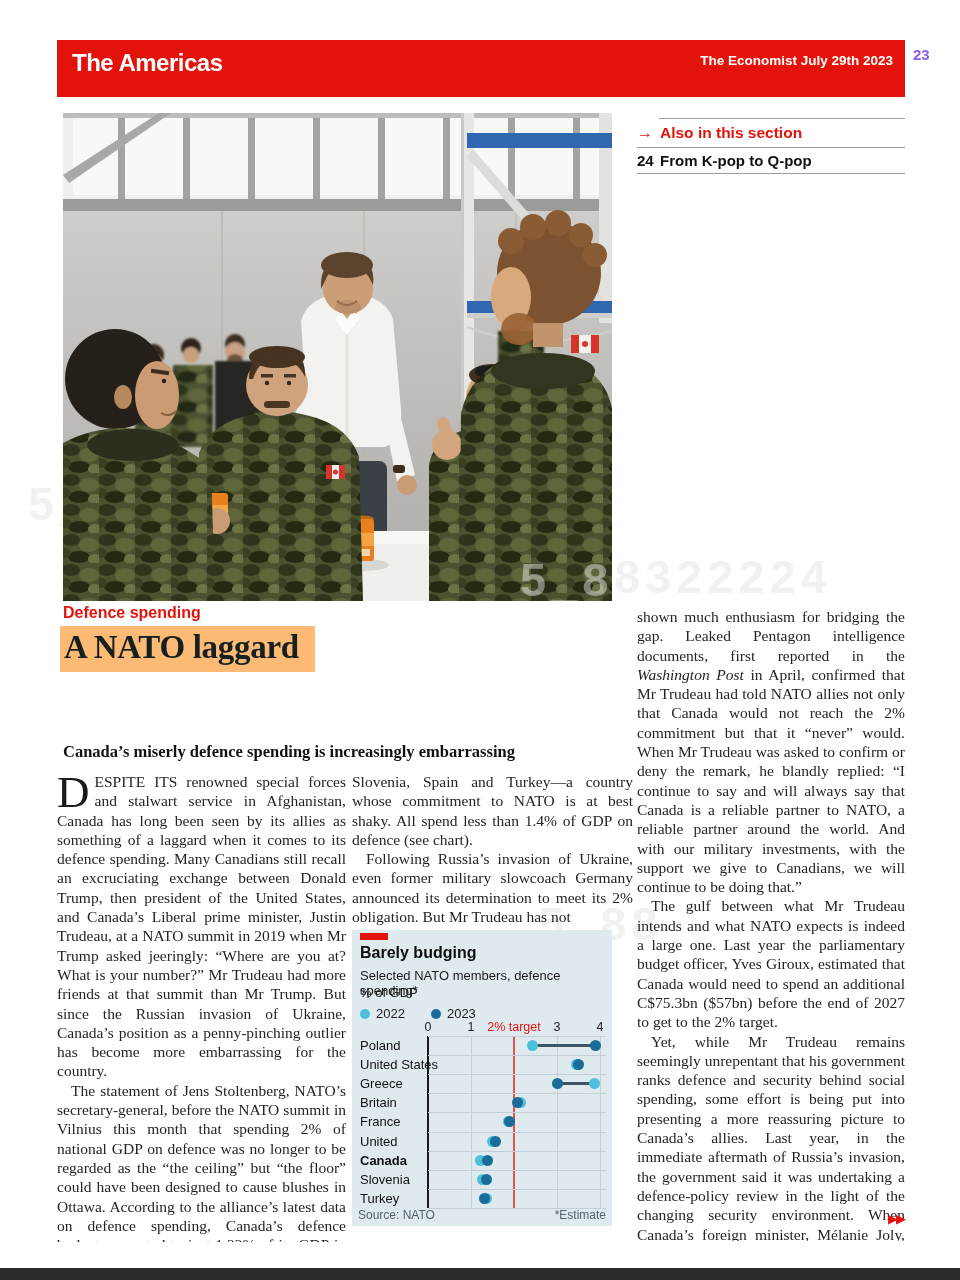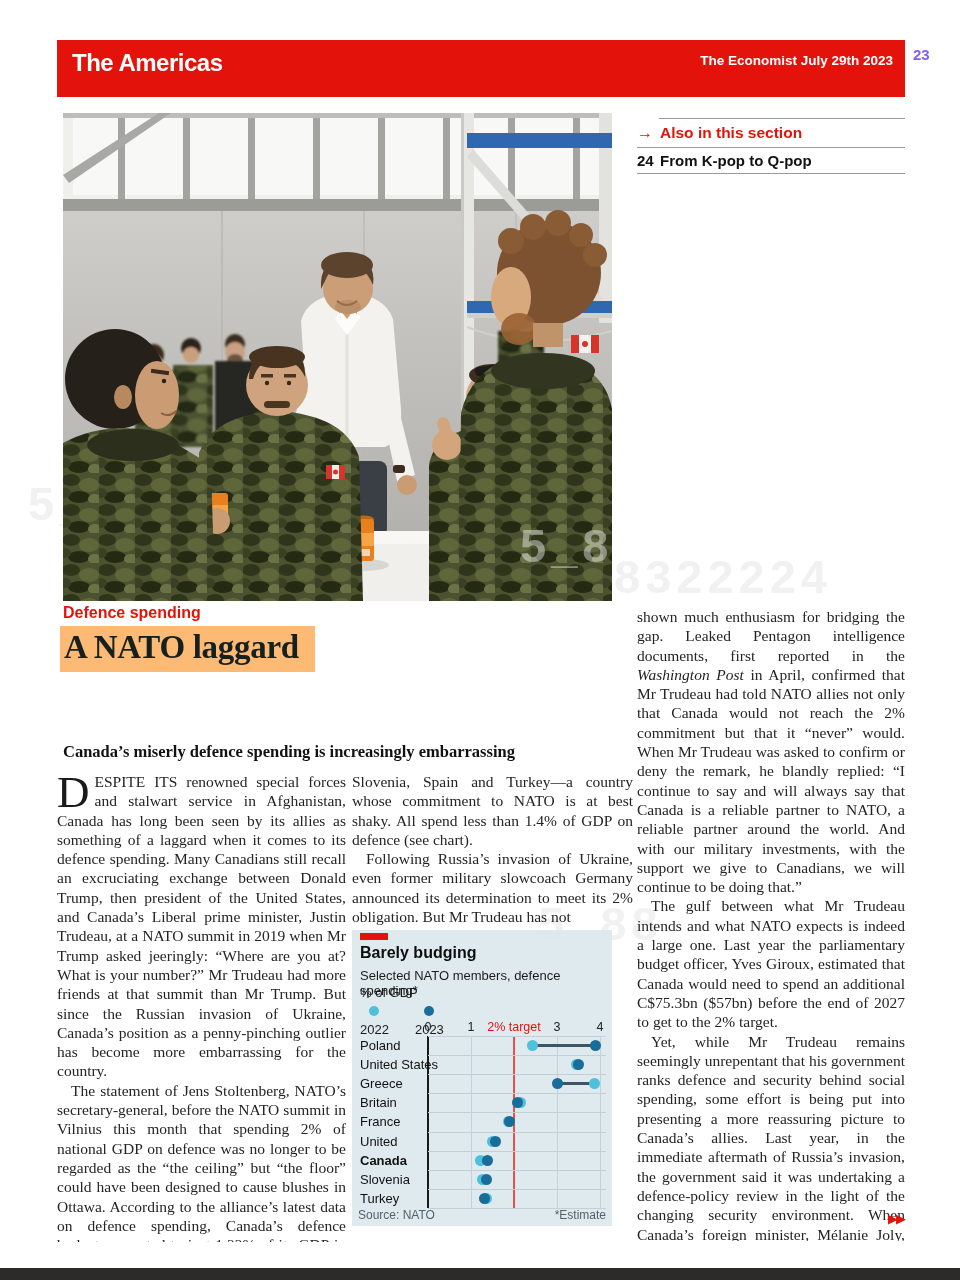--- a/index.html
+++ b/index.html
@@ -48,21 +48,21 @@
   #col3{left:637px;top:607px;width:268px;height:634px;}
   .continuation{position:absolute;left:888px;top:1211px;z-index:5;color:#e3120b;font-size:13px;letter-spacing:-2px;}
 
   
   .chart{position:absolute;left:352px;top:930px;width:260px;height:296px;background:rgba(221,232,238,0.93);z-index:3;}
   .chart .redtab{position:absolute;left:8px;top:3px;width:28px;height:7px;background:#e3120b;}
   .chart .ctitle{position:absolute;left:8px;top:14px;font-size:16px;font-weight:700;color:#0d0d0d;}
   .chart .csub{position:absolute;left:8px;top:38px;font-size:13px;color:#1b1b1b;}
   .chart .cunit{position:absolute;left:8px;top:55px;font-size:13px;color:#1b1b1b;}
   .chart .legend{position:absolute;left:8px;top:76px;display:flex;gap:26px;font-size:13px;color:#1b1b1b;}
-  .chart .legend .li{display:flex;align-items:center;gap:6px;flex-direction:column;}
+  .chart .legend .li{display:flex;align-items:center;gap:6px;}
   .chart .legend .dot{width:10px;height:10px;border-radius:50%;}
   .chart .tick{position:absolute;top:90px;font-size:12.5px;color:#222;transform:translateX(-50%);white-space:nowrap;}
   .chart .tick.target{color:#e3120b;}
   .chart .vline{position:absolute;top:106px;height:170px;width:1px;background:#c5d0d7;}
   .chart .vline.axis{width:2px;background:#1a1a1a;}
   .chart .vline.red{width:2px;background:#e0524b;}
   .chart .rowlab{position:absolute;left:8px;font-size:13px;color:#111;line-height:19px;}
   .chart .rowlab.bold{font-weight:700;}
   .chart .sep{position:absolute;left:76px;width:178px;height:1px;background:#c3ced6;}
   .chart .conn{position:absolute;height:3px;background:#3d5565;border-radius:2px;}
@@ -253,21 +253,21 @@
         <circle cx="532" cy="142" r="12" fill="#8a5c36"></circle>
         <ellipse cx="448" cy="184" rx="20" ry="30" fill="#d9a97e"></ellipse>
         <ellipse cx="456" cy="216" rx="18" ry="16" fill="#9a6233" opacity="0.9"></ellipse>
         <rect x="470" y="210" width="30" height="24" fill="#c1936a"></rect>
         <path d="M396,488 L398,300 Q410,248 470,240 Q540,246 549,296 L549,488 Z" fill="url(#camo)"></path>
         <ellipse cx="480" cy="258" rx="52" ry="18" fill="#323620"></ellipse>
       </g>
     </svg>
   </div>
 
-  <div class="wm white" style="left:520px;top:518px;">5_8</div>
+  <div class="wm white" style="left:520px;top:552px;">5_8</div>
 
   <div class="also">
     <div class="rule indent" style="margin-top:5px"></div>
     <div class="also-head">
       <span class="arrow">→</span>
       <span>Also in this section</span>
     </div>
     <div class="rule"></div>
     <div class="also-item">
       <span class="num">24</span>

